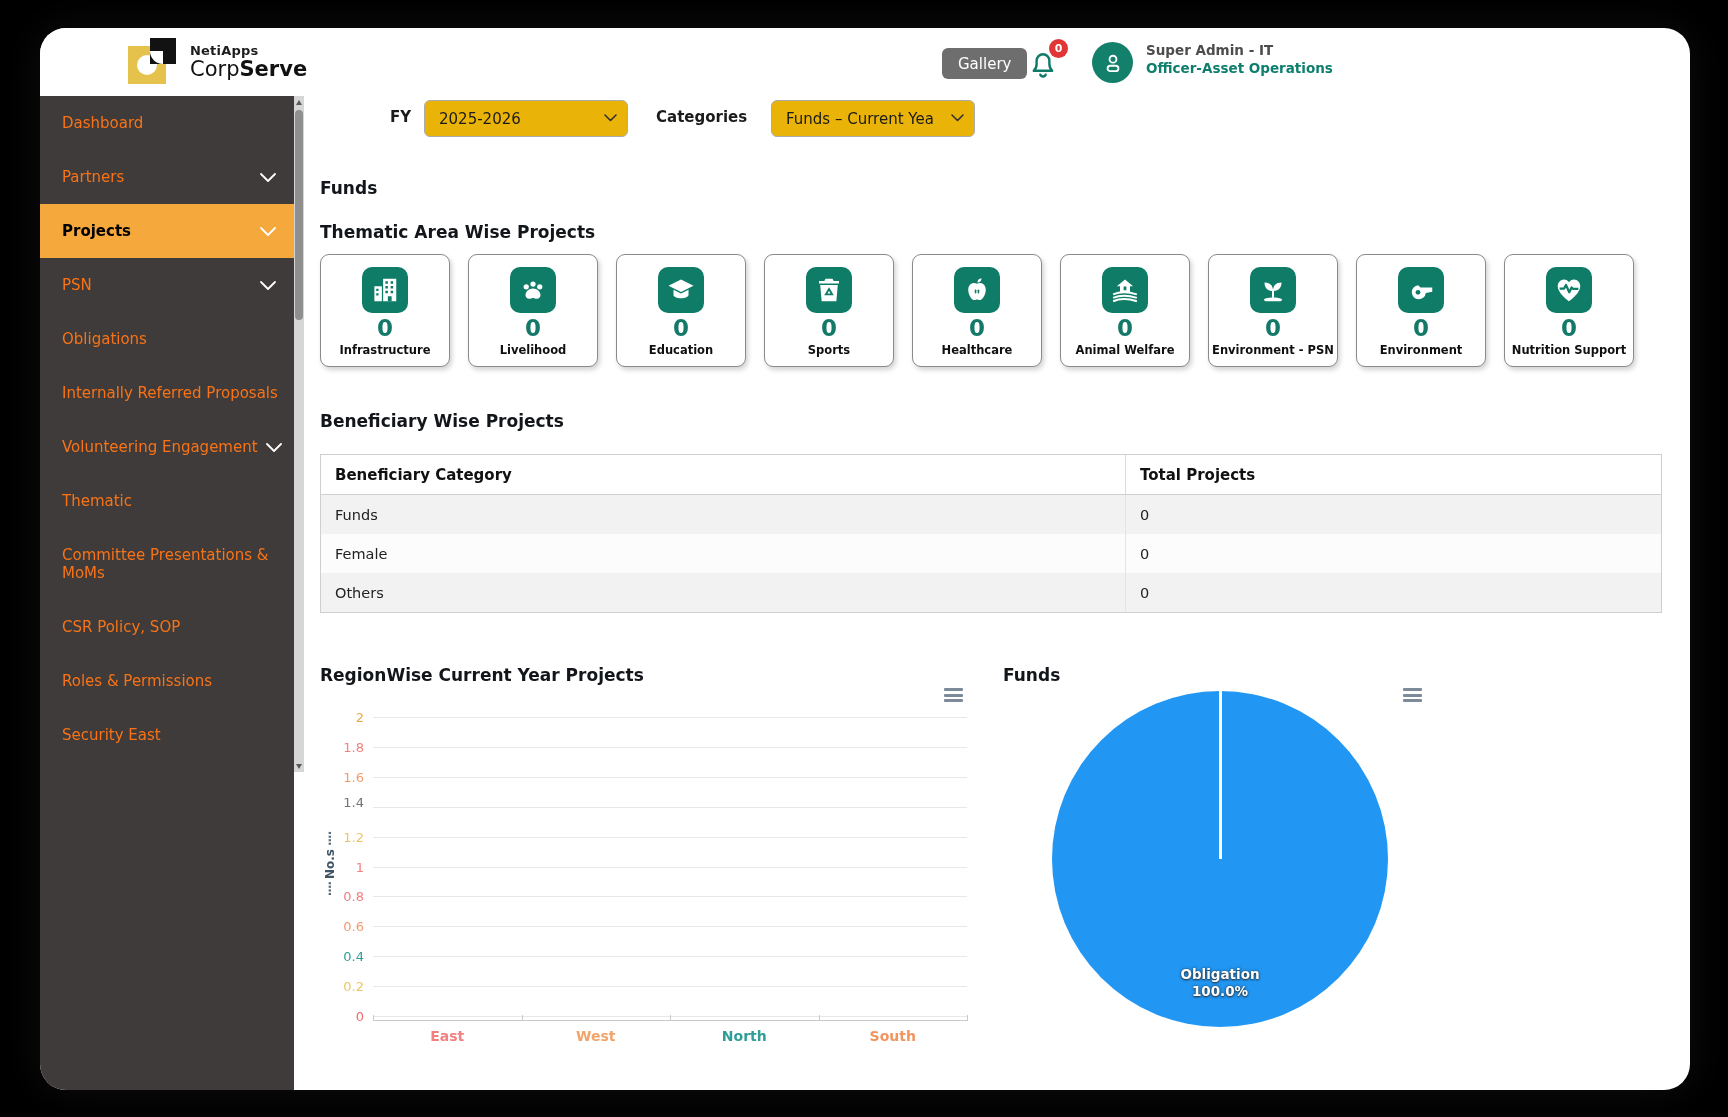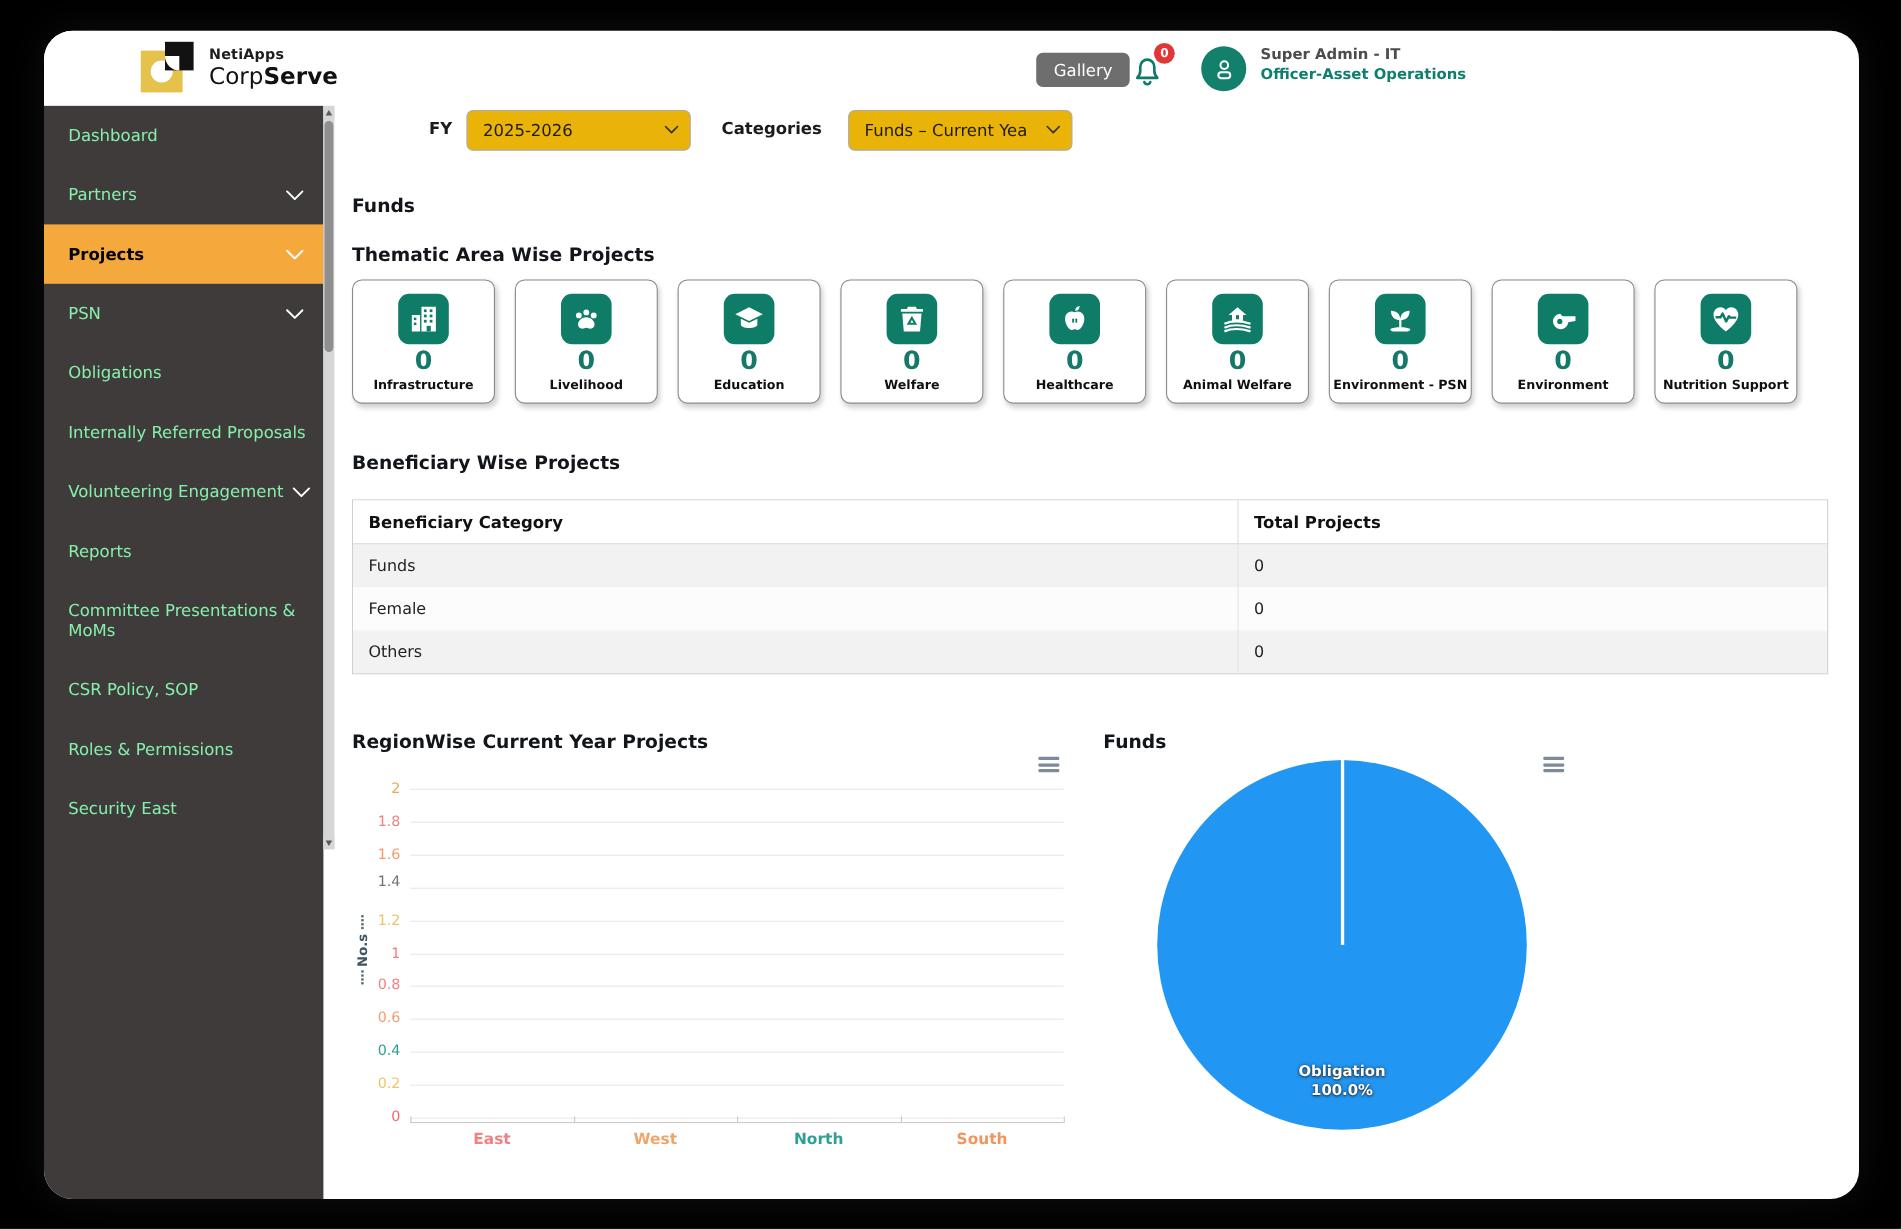--- a/index.html
+++ b/index.html
@@ -30,21 +30,21 @@
     justify-content:center;padding:0 4px;}
   .avatar{position:absolute;left:162px;top:14px;width:41px;height:41px;border-radius:50%;
     background:#13806B;display:flex;align-items:center;justify-content:center;cursor:pointer;}
   .user-text{position:absolute;left:216px;top:13px;line-height:1.35;}
   .user-name{font-size:13.5px;font-weight:700;color:#4C4C4C;}
   .user-role{font-size:13.5px;font-weight:700;color:#0E7E6D;}
 
   
   .sidebar{position:absolute;left:0;top:68px;width:254px;height:994px;background:#3E3B3A;}
   .sb-item{display:flex;align-items:center;justify-content:space-between;height:54px;
-    padding:0 18px 0 22px;color:#86efac;font-size:15px;font-weight:500;cursor:pointer;}
+    padding:0 18px 0 22px;color:#f97316;font-size:15px;font-weight:500;cursor:pointer;}
   .sb-item.two-line{height:72px;}
   .sb-item.two-line .sb-label{white-space:normal;line-height:1.2;}
   .sb-label{white-space:nowrap;}
   .sb-item.active{background:#F5A83B;color:#000000;font-weight:700;}
   .sb-chevron{flex:0 0 auto;margin-left:8px;}
   .side-scrollbar{position:absolute;left:254px;top:68px;width:10px;height:676px;background:#D6D6D6;}
   .scroll-arrow{position:absolute;left:0;width:10px;height:12px;background:#D6D6D6;display:flex;
     align-items:center;justify-content:center;cursor:pointer;}
   .scroll-arrow.up{top:0;}
   .scroll-arrow.down{bottom:0;}
@@ -206,21 +206,21 @@
   </div>
 
   <div class="sb-item">
     <span class="sb-label">Volunteering Engagement</span>
     <svg class="sb-chevron" width="16" height="9" viewBox="0 0 16 9">
             <polyline points="1,1 8,8 15,1" fill="none" stroke="#fff" stroke-width="1.8" stroke-linecap="round" stroke-linejoin="round"></polyline>
           </svg>
   </div>
 
   <div class="sb-item">
-    <span class="sb-label">Reports</span>
+    <span class="sb-label">Thematic</span>
 
   </div>
 
   <div class="sb-item two-line">
     <span class="sb-label">Committee Presentations &amp; MoMs</span>
 
   </div>
 
   <div class="sb-item">
     <span class="sb-label">CSR Policy, SOP</span>
@@ -315,21 +315,21 @@
 
   <div class="card">
     <div class="card-icon">
           <svg viewBox="0 0 24 24">
             <path fill="#fff" d="M9.2 3h5.6l.9 1.8H20v2H4v-2h4.3L9.2 3z"></path>
             <path fill="#fff" d="M5 8h14l-1.1 13H6.1L5 8z"></path>
             <path fill="none" stroke="#0E7C66" stroke-width="1.5" d="M12 11.2l2.5 4.3h-5z"></path>
           </svg>
         </div>
     <div class="card-val">0</div>
-    <div class="card-lbl">Welfare</div>
+    <div class="card-lbl">Sports</div>
   </div>
 
   <div class="card">
     <div class="card-icon">
           <svg viewBox="0 0 24 24">
             <path fill="#fff" d="M12 7c-3.5-1.6-7 .7-7 4.9 0 3.8 2.6 8.1 5 8.1.9 0 1.4-.5 2-.5s1.1.5 2 .5c2.4 0 5-4.3 5-8.1 0-4.2-3.5-6.5-7-4.9z"></path>
             <path fill="#fff" d="M12.3 6c0-2 1.3-3.4 3.3-3.5.1 2-1.3 3.4-3.3 3.5z"></path>
             <g fill="#0E7C66">
               <rect x="10.2" y="11.6" width="1.3" height="3.2" rx=".65"></rect>
               <rect x="12.5" y="11.6" width="1.3" height="3.2" rx=".65"></rect>

